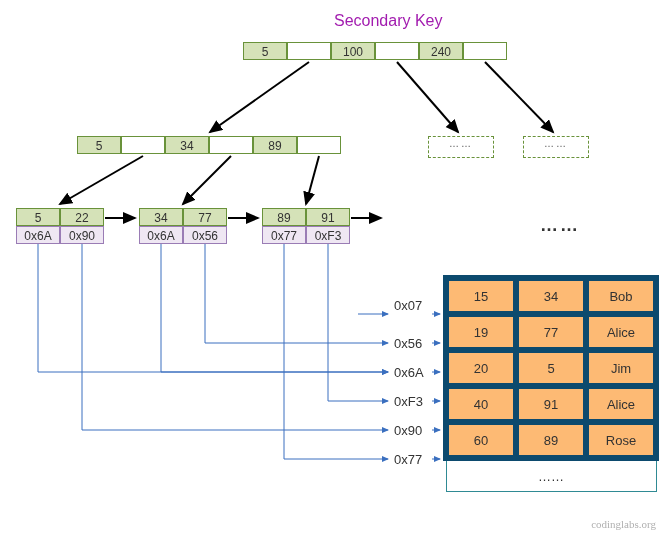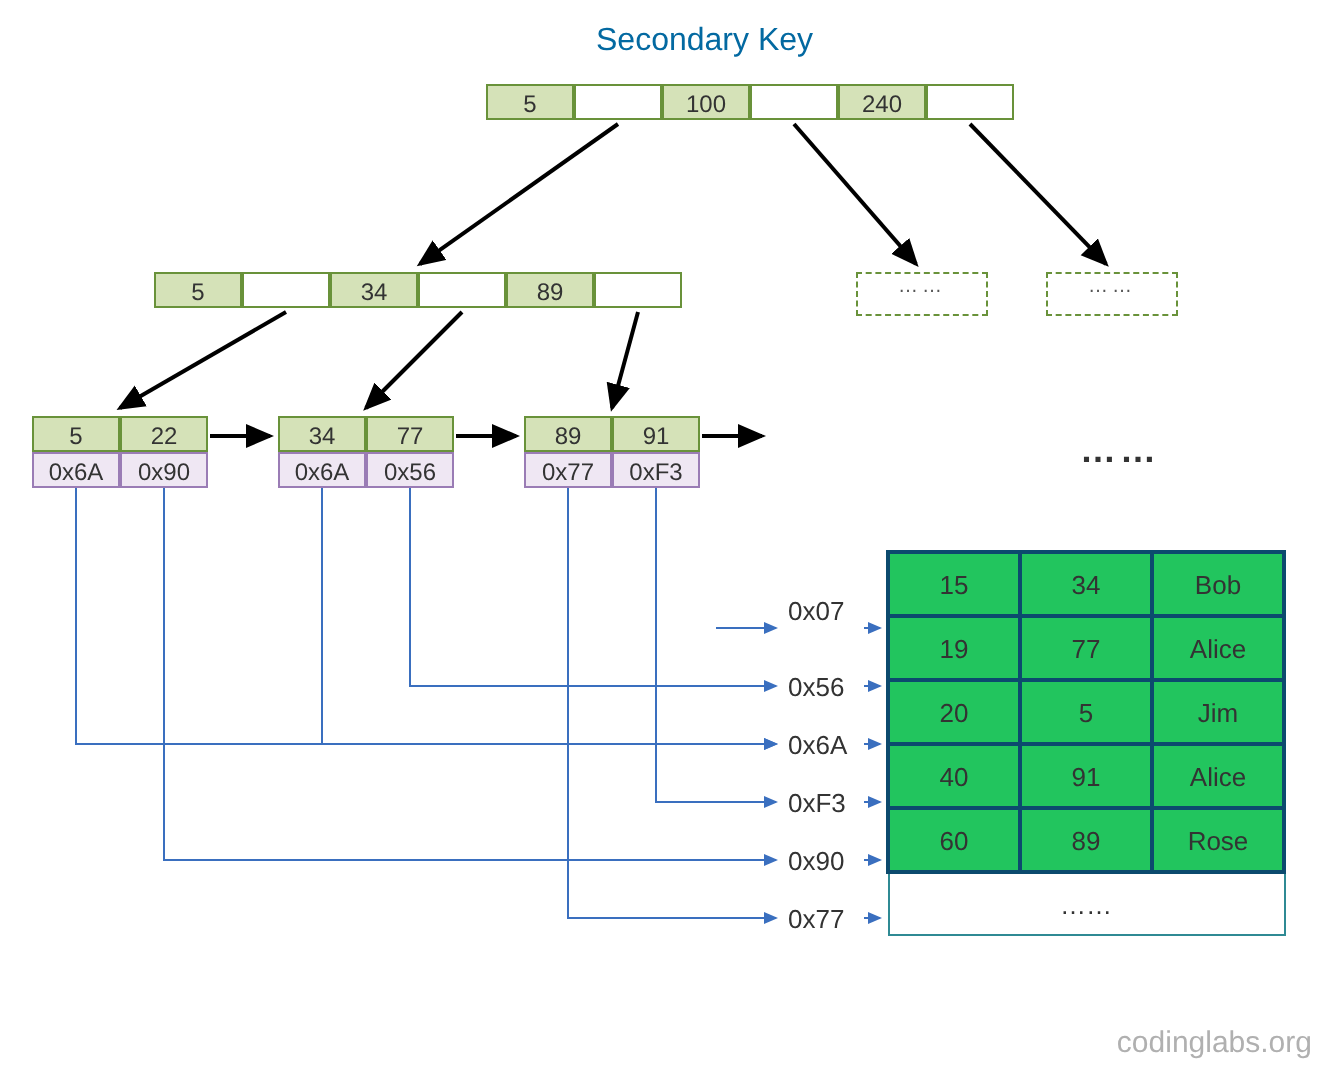--- a/index.html
+++ b/index.html
@@ -8,21 +8,22 @@
     font-family: "Segoe UI", Arial, sans-serif;
     background: #ffffff;
     width: 664px;
     height: 534px;
     position: relative;
     overflow: hidden;
   }
   .title {
     position: absolute;
     font-size: 16px;
-    color: #0369a1;
+    color: #a21caf;
+    margin-left: 36px;
   }
   .node {
     position: absolute;
     display: flex;
   }
   .cell {
     border: 1px solid #69923a;
     background: #d5e2b8;
     height: 18px;
     width: 44px;
@@ -62,22 +63,22 @@
   .addr-label {
     position: absolute;
     font-size: 13px;
     color: #333;
   }
   .table {
     position: absolute;
     border-collapse: collapse;
   }
   .table th, .table td {
-    border: 2px solid #0c4a6e;
-    background: #22c55e;
+    border: 6px solid #0c4a6e;
+    background: #fdba74;
     width: 62px;
     height: 28px;
     text-align: center;
     font-size: 13px;
     color: #333;
     font-weight: normal;
   }
   .table th {
     background: #ffffff;
     border: none;
@@ -90,22 +91,23 @@
   svg.overlay {
     position: absolute;
     left: 0; top: 0;
     width: 664px; height: 534px;
     pointer-events: none;
   }
   .watermark {
     position: absolute;
     right: 8px;
     bottom: 4px;
-    font-size: 15px;
+    font-size: 11px;
     color: #b0b0b0;
+    font-family: Liberation Serif, serif;
   }
 </style>
 </head>
 <body>
 
 <div class="title" style="left:298px; top:12px;">Secondary Key</div>
 
 <div class="node" style="left:243px; top:42px;">
   <div class="cell">5</div>
   <div class="cell blank"></div>

